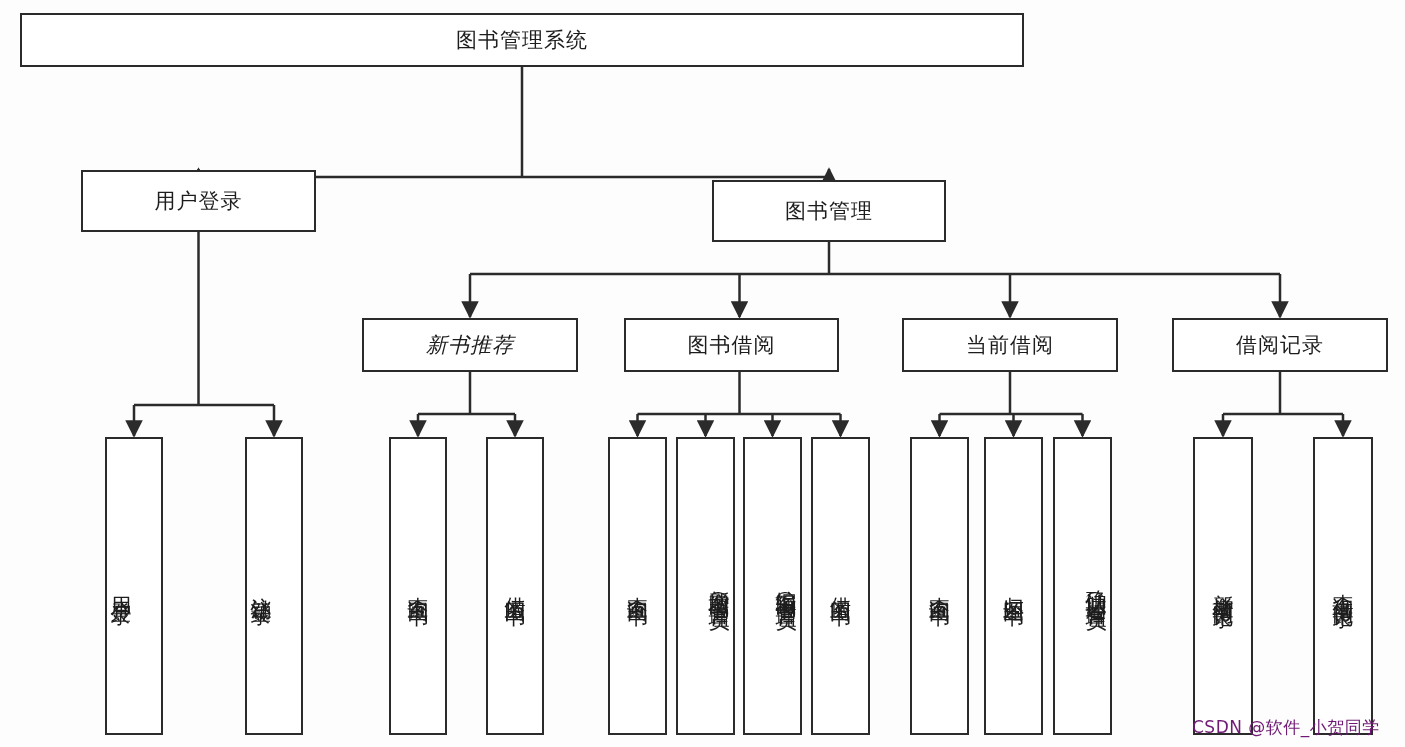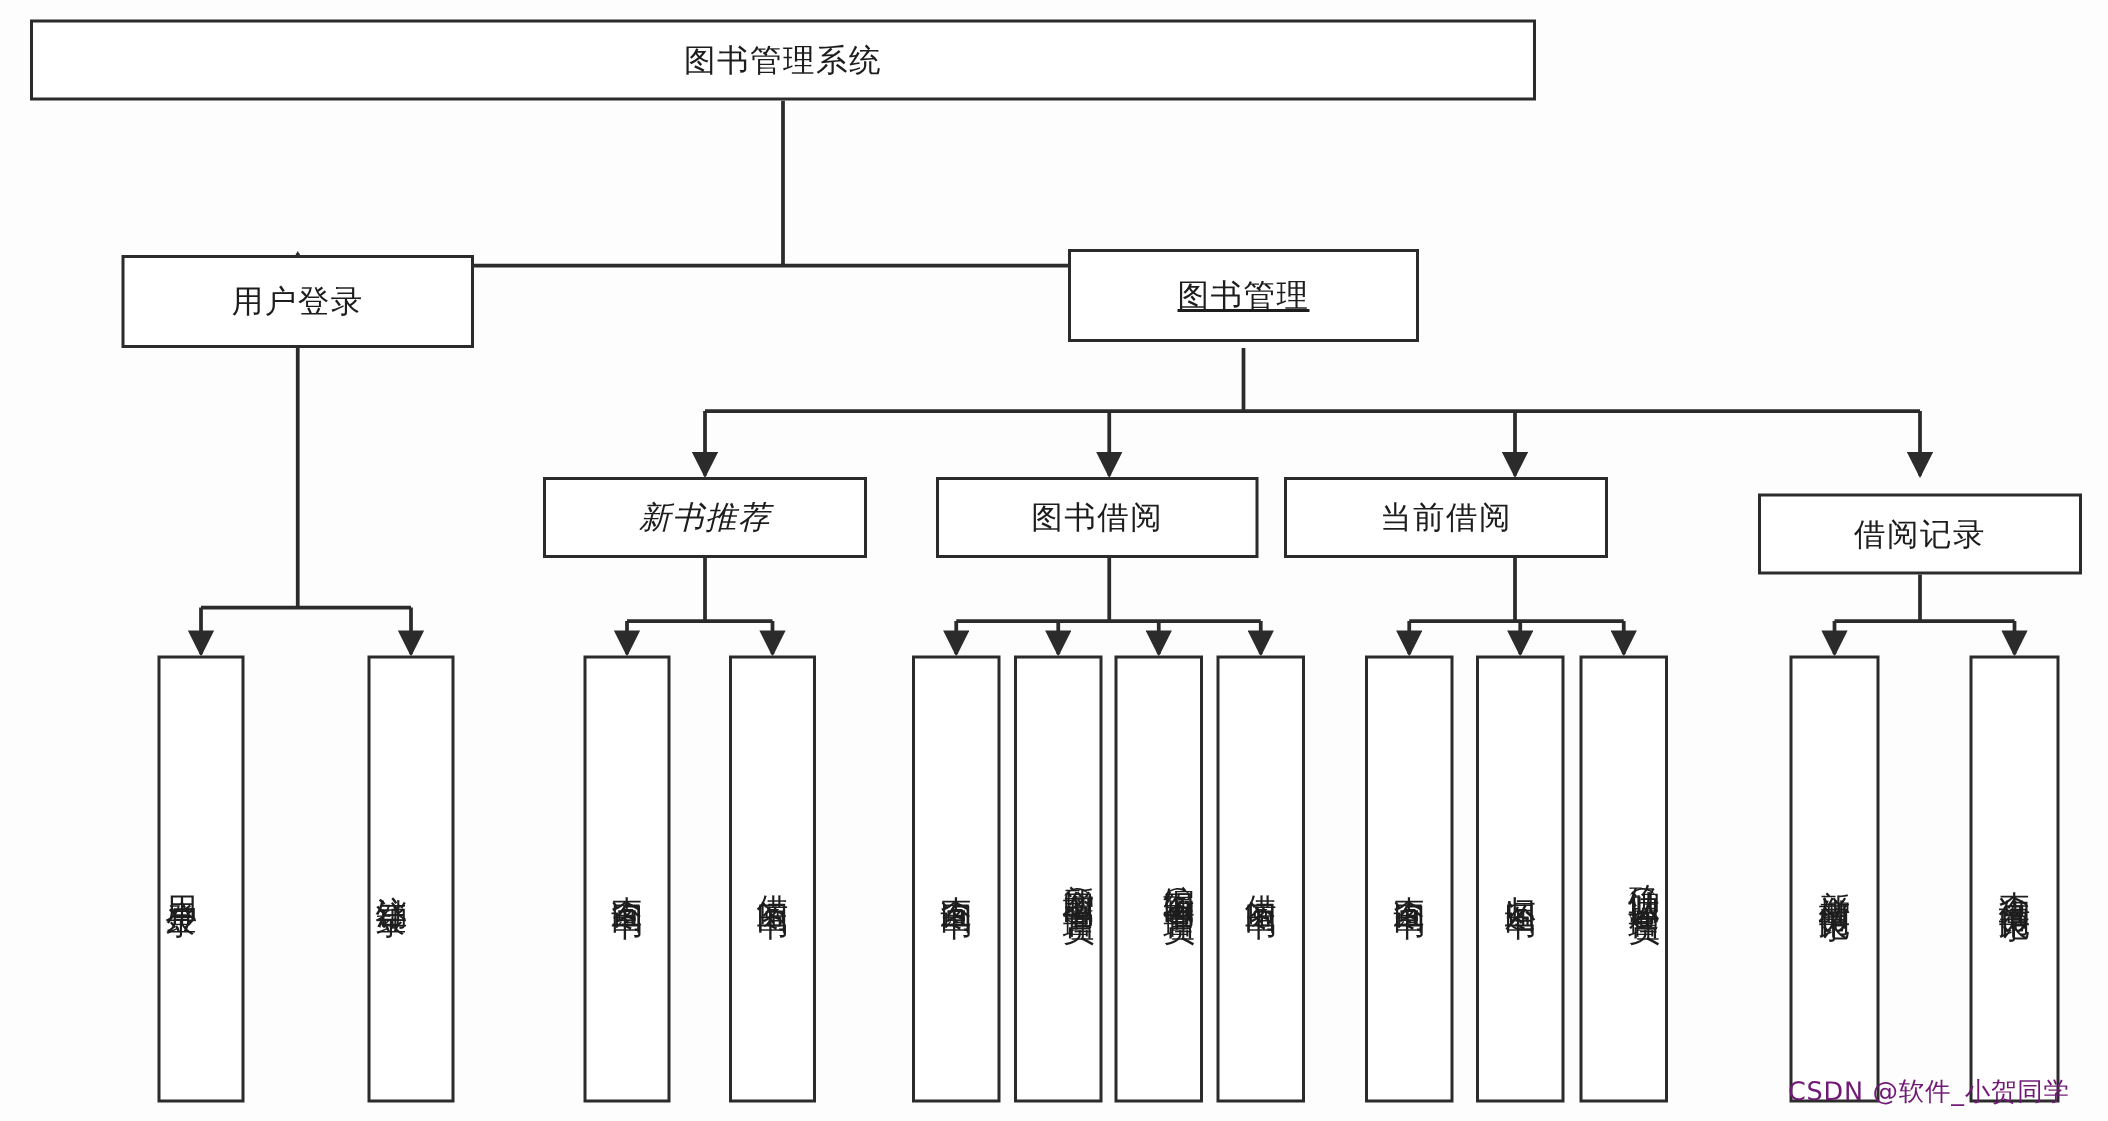--- a/index.html
+++ b/index.html
@@ -92,33 +92,33 @@
         <line x1="1343" y1="414" x2="1343" y2="436" stroke="#2b2b2b" stroke-width="2.5" marker-end="url(#arrow)"></line>
       </g>
   </svg>
   <div id="node-layer">
       <div class="node h" style="left: 20px; top: 13px; width: 1004px; height: 54px;">
         <span class="node-label">图书管理系统</span>
       </div>
       <div class="node h" style="left: 81px; top: 170px; width: 235px; height: 62px;">
         <span class="node-label">用户登录</span>
       </div>
-      <div class="node h" style="left: 712px; top: 166px; width: 234px; height: 62px; text-decoration: underline;">
+      <div class="node h" style="left: 712px; top: 180px; width: 234px; height: 62px;">
         <span class="node-label">图书管理</span>
       </div>
       <div class="node h" style="left: 362px; top: 318px; width: 216px; height: 54px; font-style: italic;">
         <span class="node-label">新书推荐</span>
       </div>
       <div class="node h" style="left: 624px; top: 318px; width: 215px; height: 54px;">
         <span class="node-label">图书借阅</span>
       </div>
-      <div class="node h" style="left: 856px; top: 318px; width: 216px; height: 54px; align-items: center;">
+      <div class="node h" style="left: 902px; top: 318px; width: 216px; height: 54px; align-items: center;">
         <span class="node-label">当前借阅</span>
       </div>
-      <div class="node h" style="left: 1172px; top: 329px; width: 216px; height: 54px;">
+      <div class="node h" style="left: 1172px; top: 318px; width: 216px; height: 54px;">
         <span class="node-label">借阅记录</span>
       </div>
       <div class="node v align-end" style="left: 105px; top: 437px; width: 58px; height: 298px;">
         <span class="node-label">用户登录</span>
       </div>
       <div class="node v align-end" style="left: 245px; top: 437px; width: 58px; height: 298px;">
         <span class="node-label">注销登录</span>
       </div>
       <div class="node v align-center" style="left: 389px; top: 437px; width: 58px; height: 298px;">
         <span class="node-label">查询图书</span>

